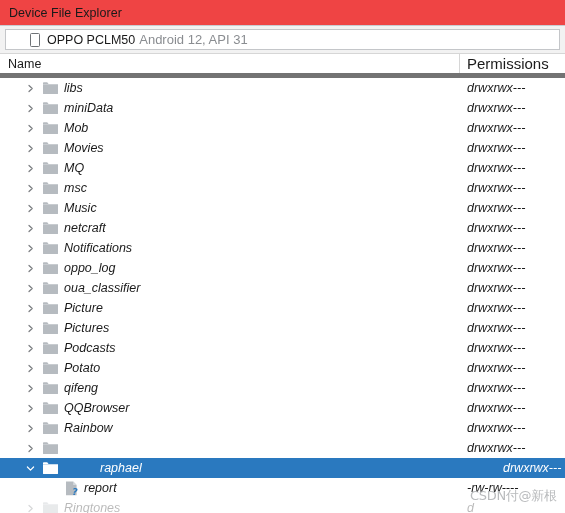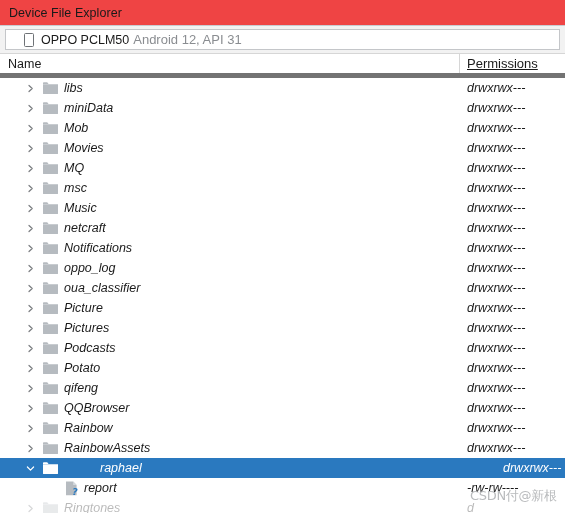--- a/index.html
+++ b/index.html
@@ -42,21 +42,21 @@
     padding: 0 5px;
     box-sizing: border-box;
   }
   .device-combo {
     flex: 1;
     height: 21px;
     background: #ffffff;
     border: 1px solid #c4c6c9;
     display: flex;
     align-items: center;
-    padding-left: 18px;
+    padding-left: 24px;
     box-sizing: border-box;
   }
   .phone-icon {
     width: 8px;
     height: 12px;
     border: 1.2px solid #6e7276;
     border-radius: 1.5px;
     margin-right: 7px;
     flex: none;
   }
@@ -88,23 +88,22 @@
     font-size: 12.5px;
     color: #1a1a1a;
   }
   .col-divider {
     width: 1px;
     align-self: stretch;
     background: #d6d6d6;
   }
   .col-perm {
     padding-left: 7px;
-    font-size: 13px;
+    font-size: 15px;
     color: #1a1a1a;
-    text-decoration: underline;
   }
 
   
   .tree {
     position: relative;
     background: #ffffff;
     height: 435px;
     overflow: hidden;
     font-style: italic;
   }
@@ -463,21 +462,20 @@
       <span class="indent0"></span>
       <span class="chevron">
         <svg width="13" height="13" viewBox="0 0 13 13">
           <path d="M5 3.5 L8.2 6.5 L5 9.5" fill="none" stroke="#7a7d80" stroke-width="1.2" stroke-linecap="round" stroke-linejoin="round"></path>
         </svg>
       </span>
       <span class="folder-icon"><svg width="15" height="13" viewBox="0 0 15 13">
           <path class="f-tab" d="M0 2 L0 1 Q0 0.3 0.8 0.3 L4.2 0.3 L5.6 2 Z" fill="#b6bbc0"></path>
           <path class="f-body" d="M0 2.2 L15 2.2 L15 11.4 Q15 12 14.3 12 L0.7 12 Q0 12 0 11.4 Z" fill="#b6bbc0"></path>
         </svg></span>
-      <span class="label">RainbowAssets</span>
       <span class="perm">drwxrwx---</span>
     </div>
     <div class="row selected">
       <span class="indent0"></span>
       <span class="chevron">
         <svg width="13" height="13" viewBox="0 0 13 13">
           <path d="M3.4 5 L6.5 8.2 L9.6 5" fill="none" stroke="#7a7d80" stroke-width="1.2" stroke-linecap="round" stroke-linejoin="round"></path>
         </svg>
       </span>
       <span class="folder-icon"><svg width="15" height="13" viewBox="0 0 15 13">

